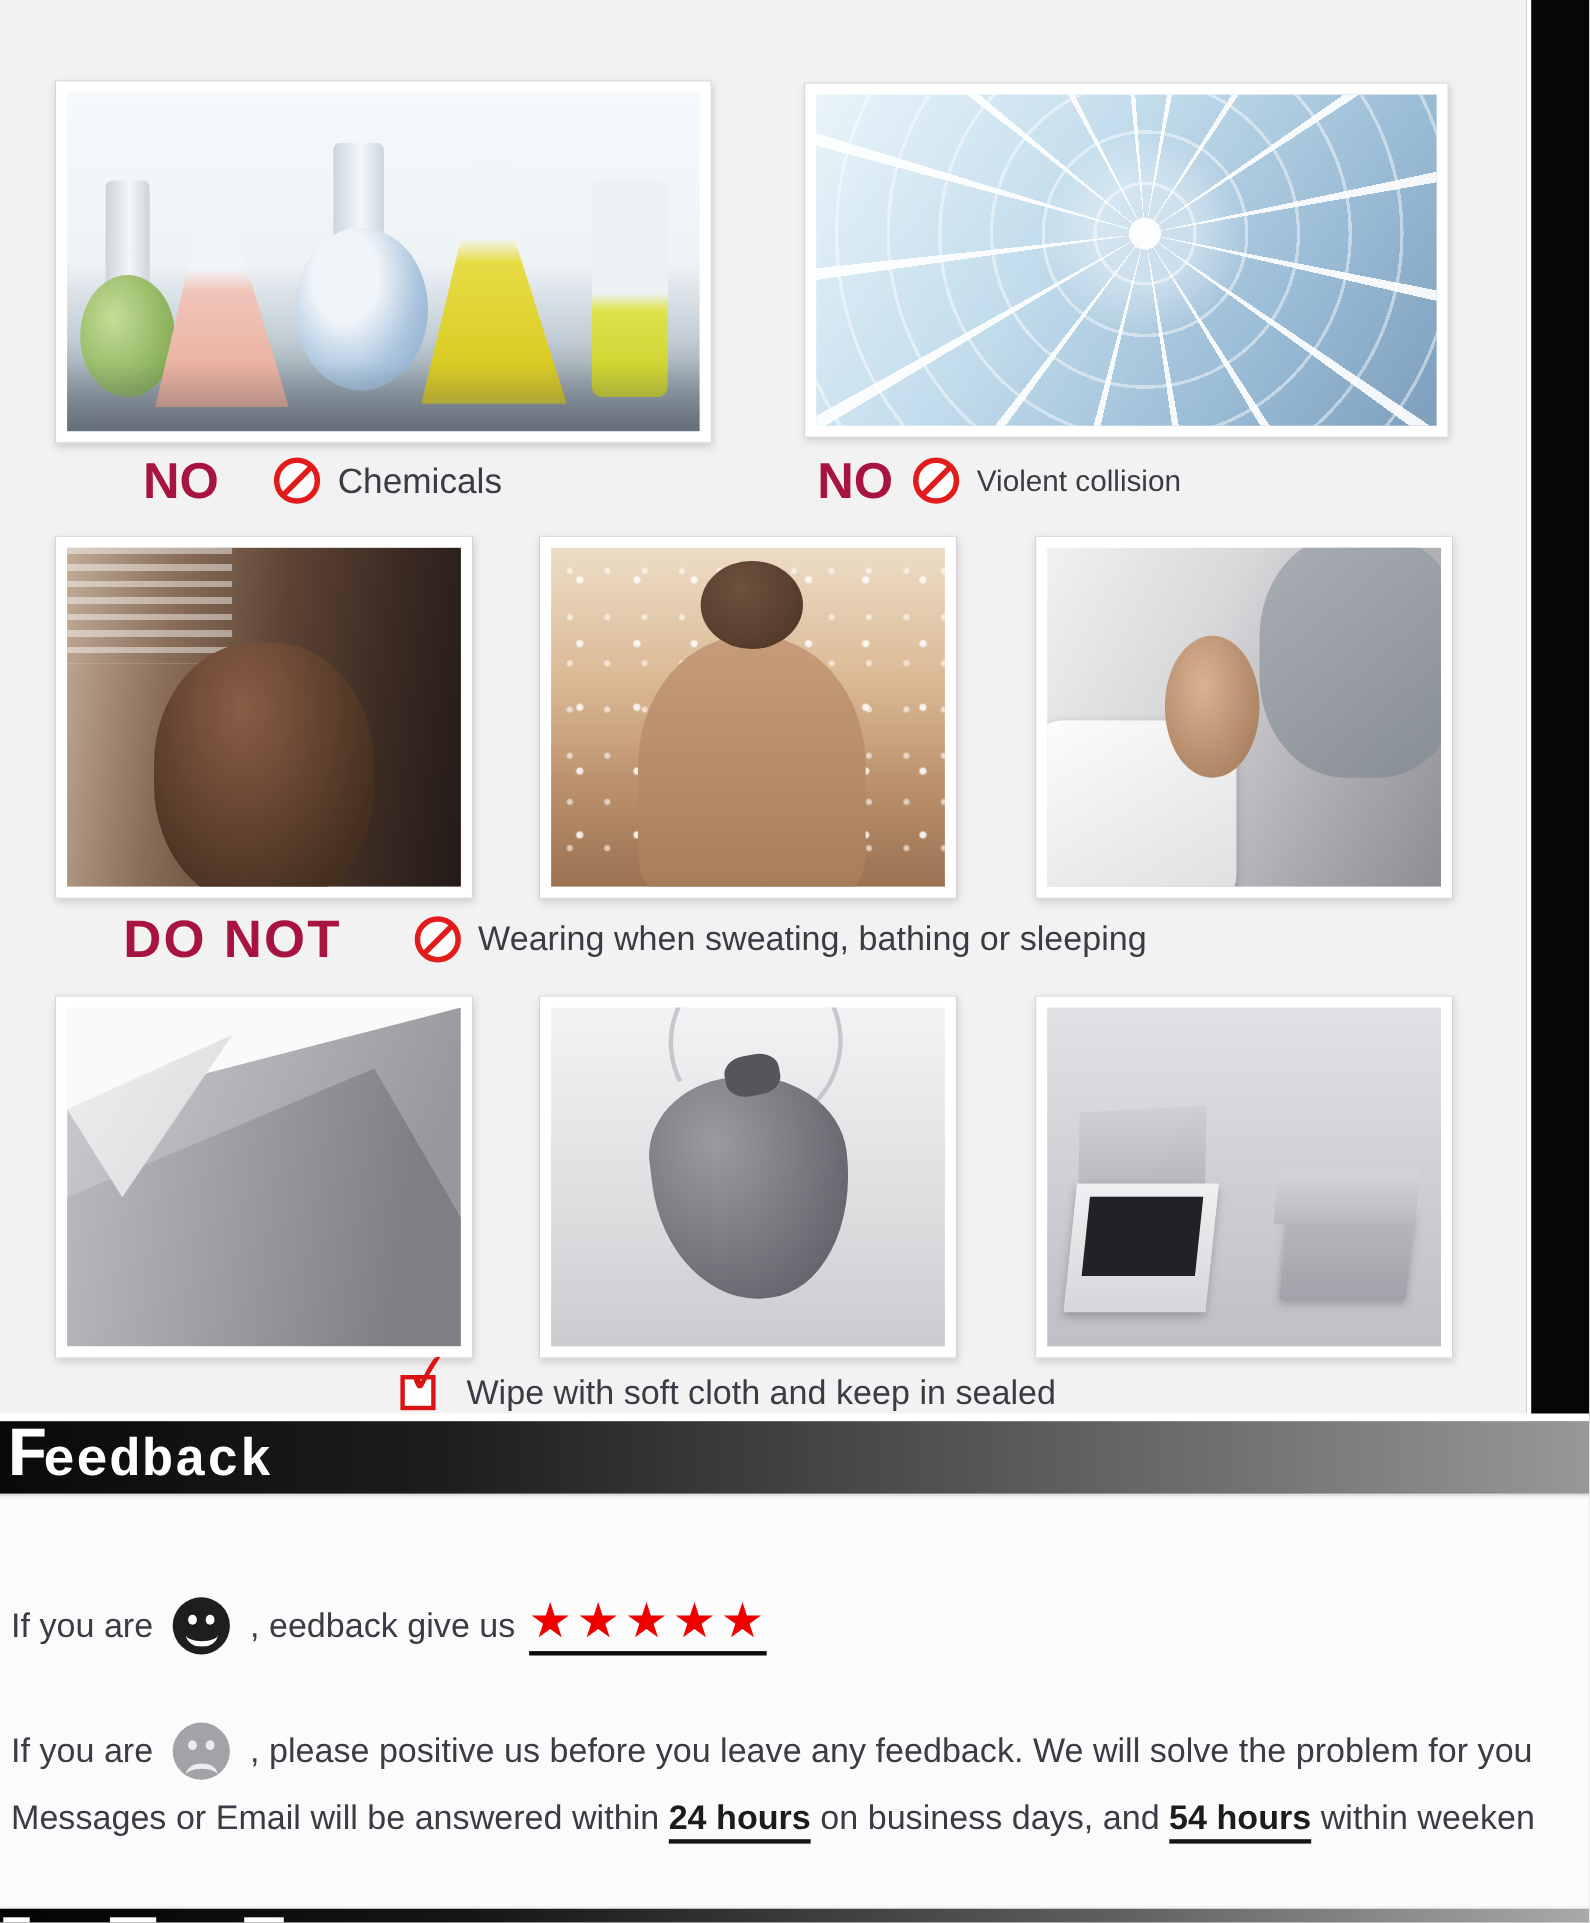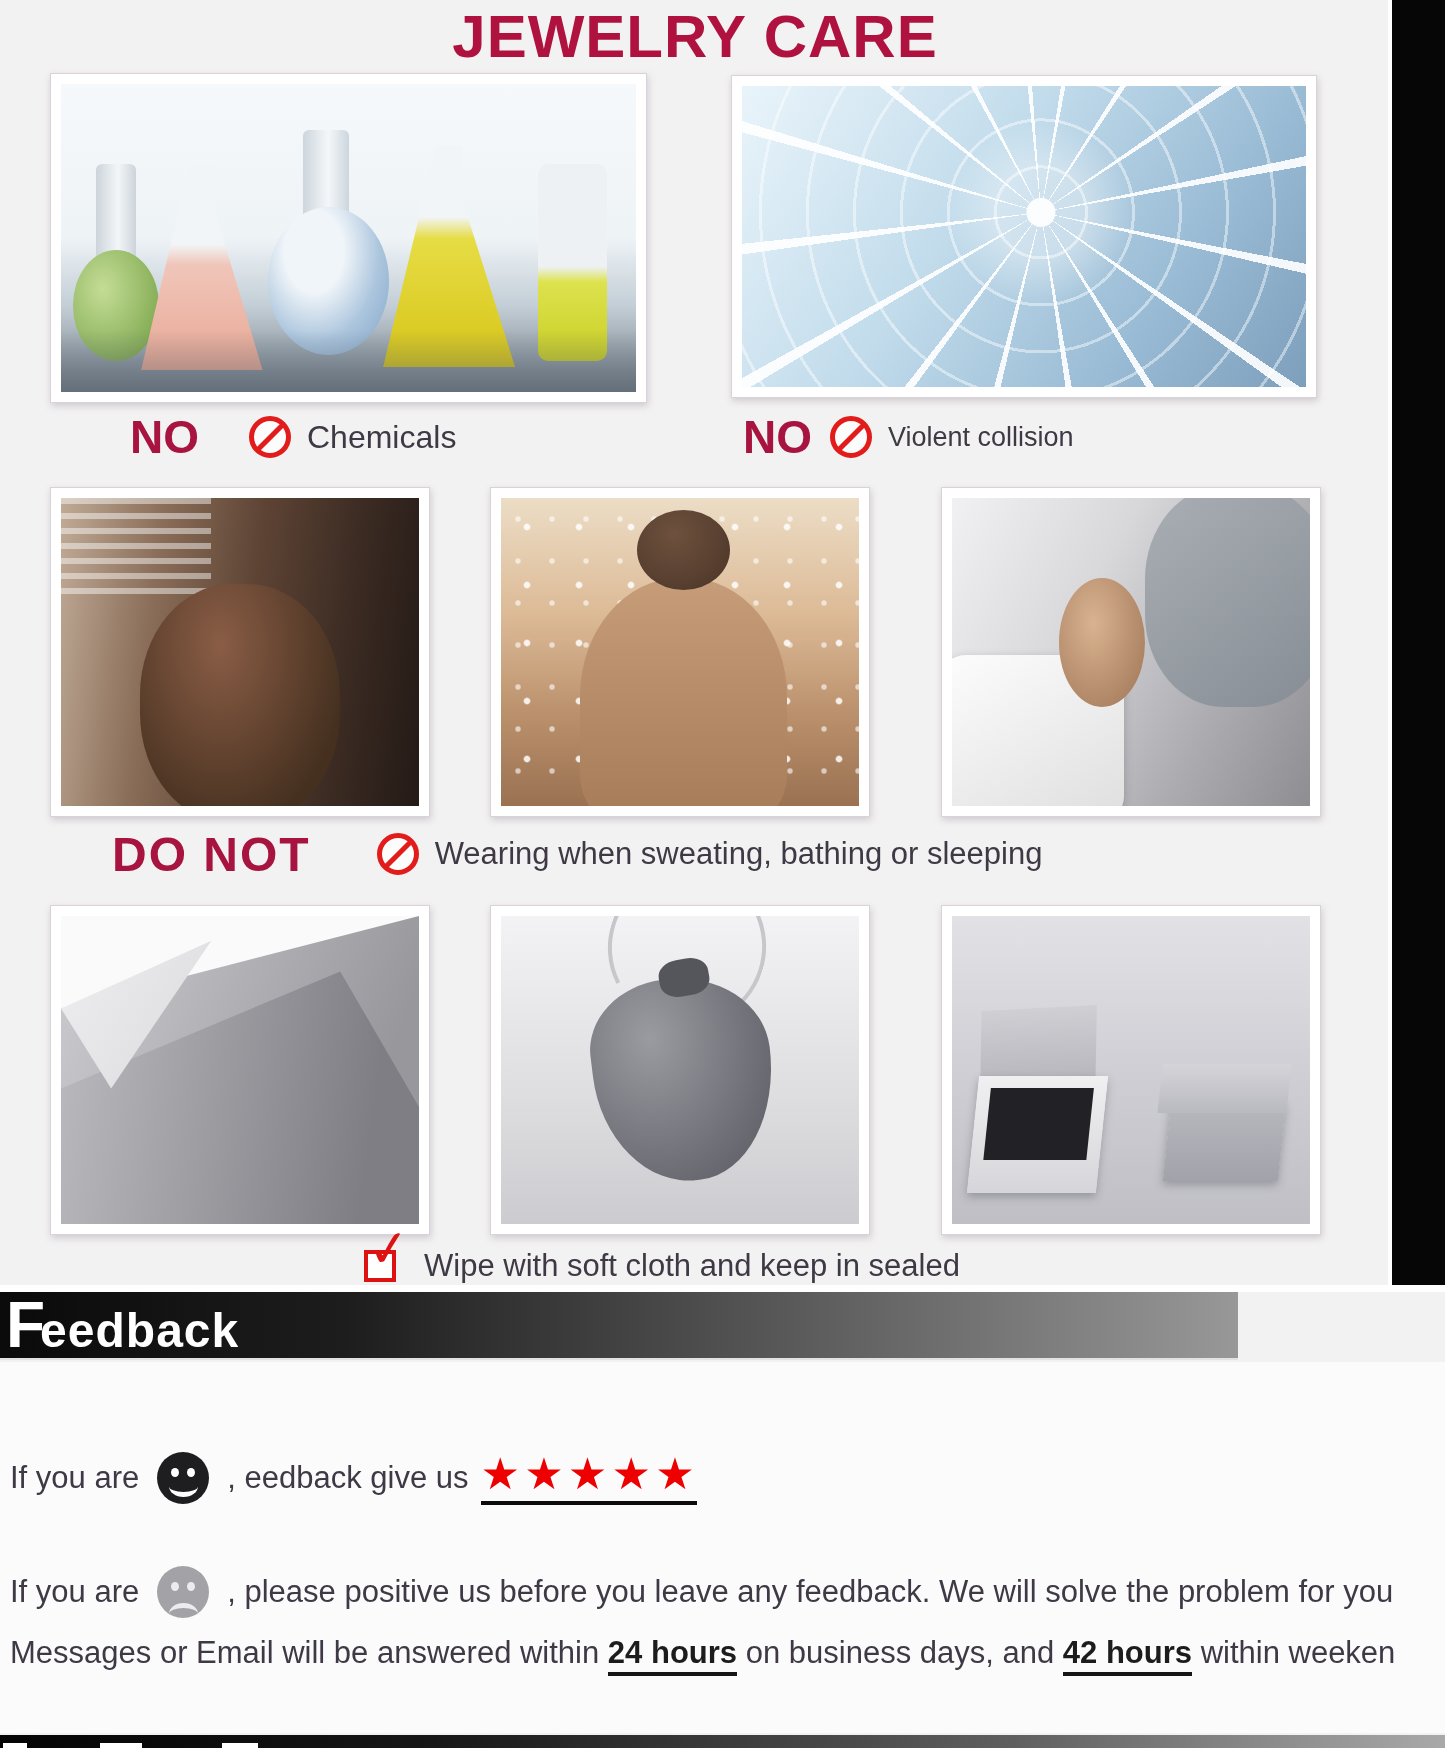--- a/index.html
+++ b/index.html
@@ -127,23 +127,23 @@
   .cap2 .cap-text { font-size:31px; }
 
   .cap3 { left:364px; top:1238px; height:56px; }
   .checkbox { position:relative; width:32px; height:32px; border:4px solid #dd1212; background:#fff; margin-right:28px; }
   .check-glyph { position:absolute; left:0px; top:-30px; font-size:50px; font-weight:900;
                  color:#dd1212; transform:rotate(-6deg); line-height:1; }
   .cap3 .cap-text { font-size:31px; }
 
   
   .band-topline { position:absolute; left:0; top:1285px; width:1445px; height:7px; background:#ffffff; }
-  .band { position:absolute; left:0; top:1292px; width:1238px; height:68px; display:flex; align-items:center;
+  .band { position:absolute; left:0; top:1292px; width:1445px; height:68px; display:flex; align-items:center;
           background:linear-gradient(90deg,#0a0a0a 0%,#1d1d1d 28%,#565656 62%,#989898 100%);
-          border-bottom:2px solid #e2e2e2; }
+          border-bottom:2px solid #e2e2e2;font-family:Liberation Mono, monospace; }
   .band-title { color:#ffffff; font-size:48px; font-weight:600; margin-left:6px; letter-spacing:1px; }
   .band-title .f-init { font-size:64px; font-weight:800; letter-spacing:-3px; margin-right:-2px; }
 
   .feedback-body { position:absolute; left:0; top:1362px; width:1445px; height:371px; background:#fcfbfc; }
 
   .fb-line { position:absolute; display:flex; align-items:center; color:#3f3945; font-size:31px; white-space:nowrap; }
   .fb-line1 { left:10px; top:1446px; height:64px; }
   .fb-line2 { left:10px; top:1562px; height:60px; width:1435px; overflow:hidden; }
   .fb-line3 { left:10px; top:1628px; height:50px; width:1435px; overflow:hidden; display:block; line-height:50px; }
 
@@ -171,21 +171,20 @@
   .bottom-bar .dash { position:absolute; top:8px; height:5px; background:#ffffff; }
   .dash1 { left:3px; width:24px; } .dash2 { left:100px; width:42px; } .dash3 { left:222px; width:36px; }
 </style>
 </head>
 <body>
 
 <div class="page">
 
   <div class="right-strip"></div>
 
-  <div class="title">JEWELRY CARE</div>
 
   <div class="frame" style="left:50px; top:73px; width:597px; height:330px;">
     <div class="ph ph-chem">
       <div class="fl fl-green-neck"></div>
       <div class="fl fl-green"></div>
       <div class="fl fl-pink"></div>
       <div class="fl fl-blue-neck"></div>
       <div class="fl fl-blue"></div>
       <div class="fl fl-yellow"></div>
       <div class="fl fl-cyl"></div>
@@ -294,21 +293,21 @@
     <span>If you are</span>
     <span class="face face-sad">
       <span class="eye l"></span>
         <span class="eye r"></span>
         <span class="mouth"></span>
     </span>
     <span>, please positive us before you leave any feedback. We will solve the problem for you</span>
   </div>
 
   <div class="fb-line fb-line3">
-    <span>Messages or Email will be answered within </span><span class="hrs">24 hours</span><span> on business days, and </span><span class="hrs">42 hours</span><span> within weeken</span>
+    <span>Messages or Email will be answered within </span><span class="hrs">24 hours</span><span> on business days, and </span><span class="hrs">54 hours</span><span> within weeken</span>
   </div>
 
   <div class="bottom-bar">
     <span class="dash dash1"></span>
     <span class="dash dash2"></span>
     <span class="dash dash3"></span>
   </div>
 
 </div>
 

